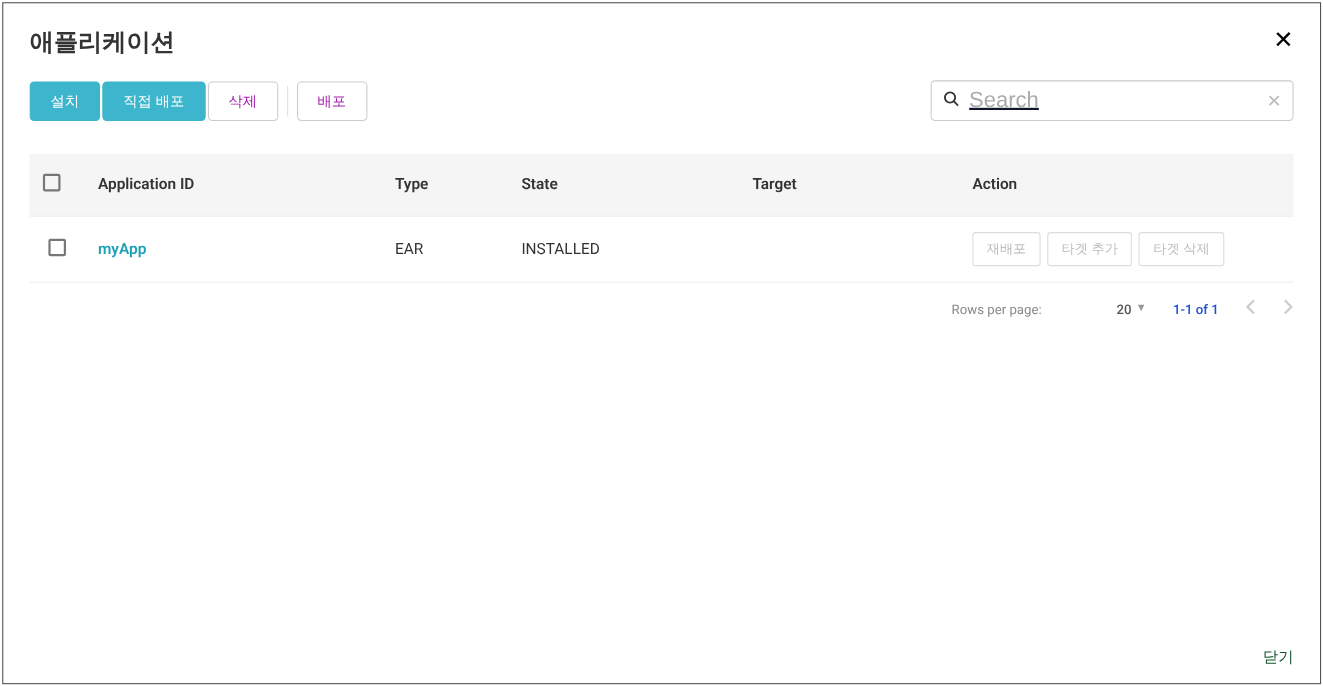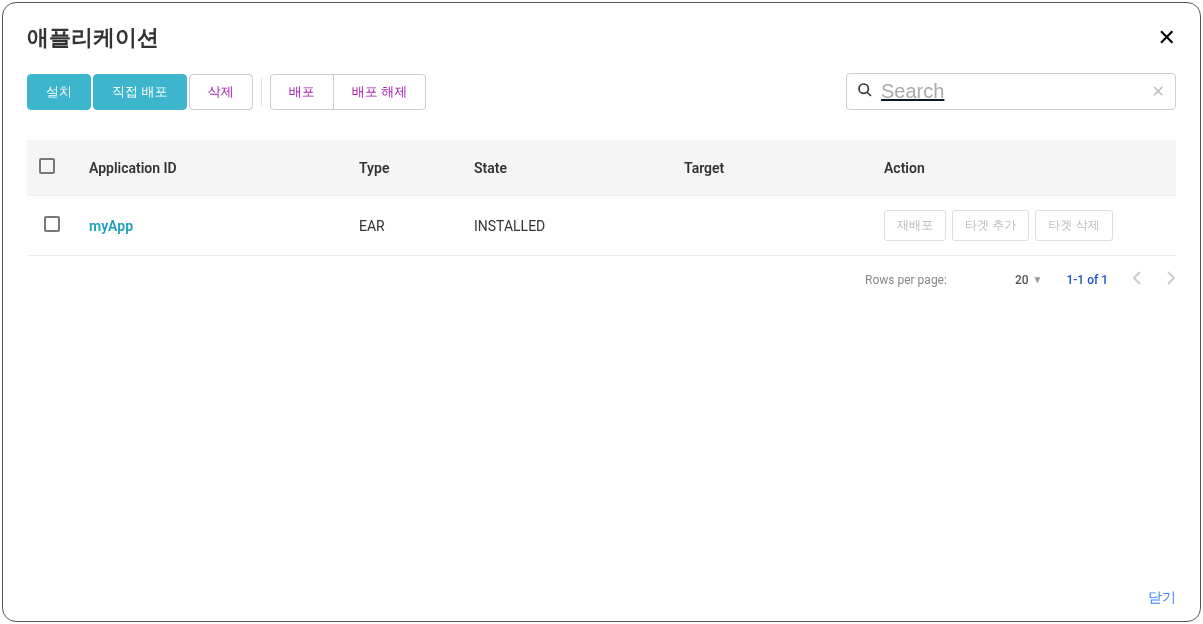--- a/index.html
+++ b/index.html
@@ -9,21 +9,21 @@
     }
     body {
       font-family: -apple-system, BlinkMacSystemFont, "Segoe UI", Roboto, "Helvetica Neue", Arial, sans-serif;
       background: #fff;
       width: 1203px;
       height: 624px;
       position: relative;
     }
     .modal {
       border: 1px solid #555;
-      border-radius: 14px;
+      border-radius: 0;
       width: 1199px;
       height: 620px;
       margin: 2px;
       position: relative;
       background: #fff;
     }
     .modal-header {
       display: flex;
       justify-content: space-between;
       align-items: center;
@@ -222,41 +222,40 @@
       font-size: 16px;
     }
     .modal-footer {
       position: absolute;
       bottom: 0;
       right: 0;
       padding: 14px 24px;
     }
     .footer-close {
       font-size: 14px;
-      color: #3b82f6;
+      color: #14532d;
       cursor: pointer;
     }
   </style>
 </head>
 <body>
 
 <div class="modal">
   <div class="modal-header">
     <div class="modal-title">애플리케이션</div>
     <div class="close-icon">✕</div>
   </div>
 
   <div class="toolbar">
     <button class="btn btn-primary">설치</button>
     <button class="btn btn-primary">직접 배포</button>
     <button class="btn">삭제</button>
     <div class="toolbar-divider"></div>
     <div class="btn-group">
       <button class="btn">배포</button>
-      <button class="btn">배포 해제</button>
     </div>
     <div class="toolbar-spacer"></div>
     <div class="search-box">
       <span class="search-icon">
         <svg width="16" height="16" viewBox="0 0 24 24" fill="none" stroke="#333" stroke-width="2.5">
             <circle cx="10" cy="10" r="7"></circle>
             <line x1="21" y1="21" x2="15" y2="15"></line>
           </svg>
       </span>
       <input class="search-input" type="text" placeholder="Search" style="">

